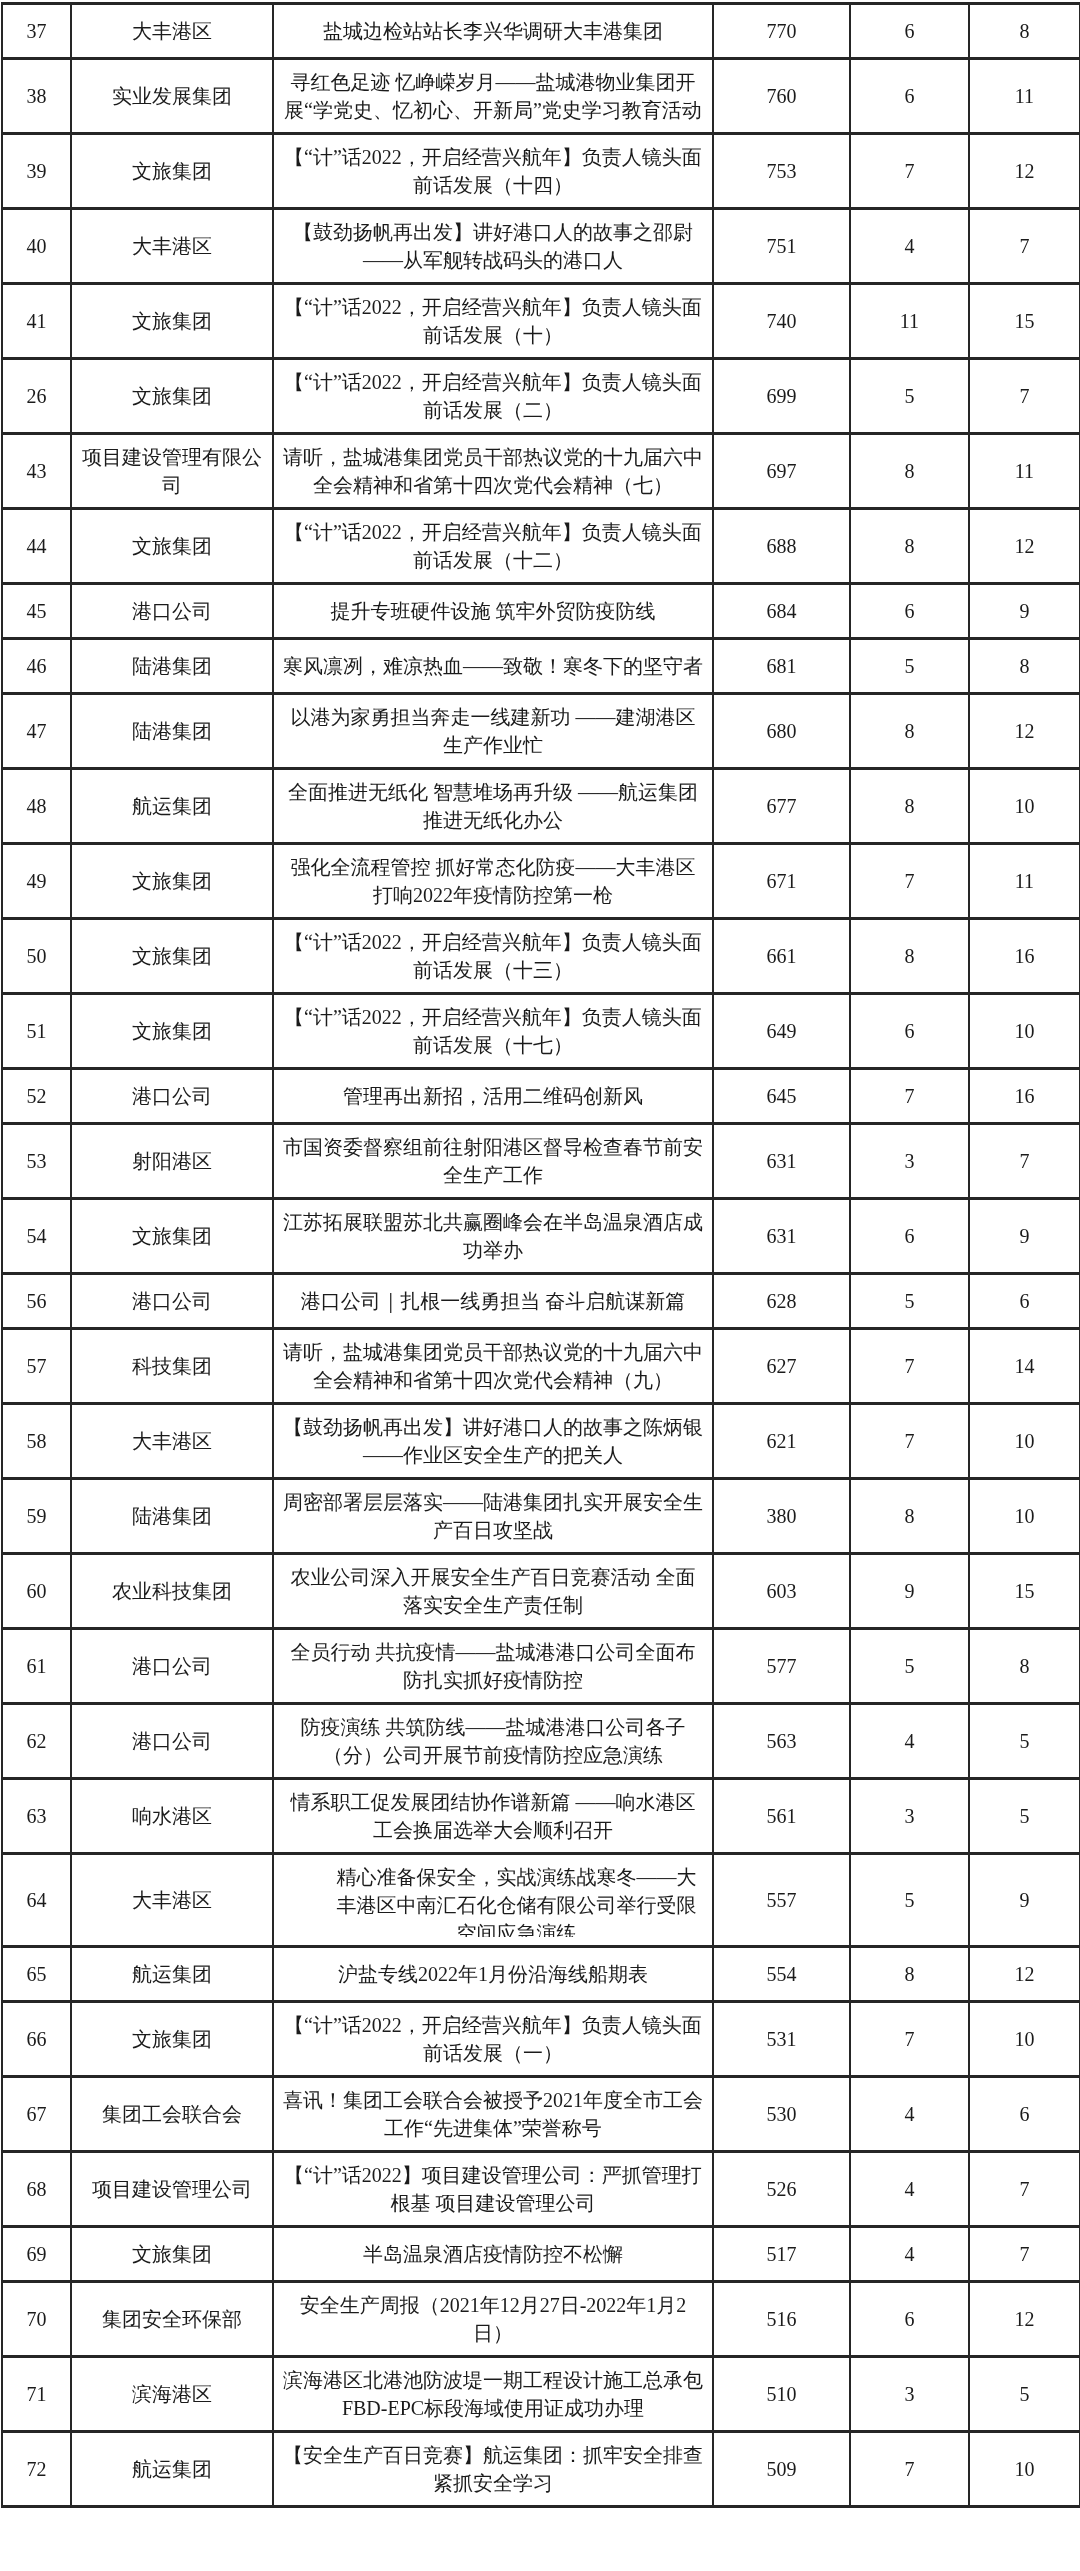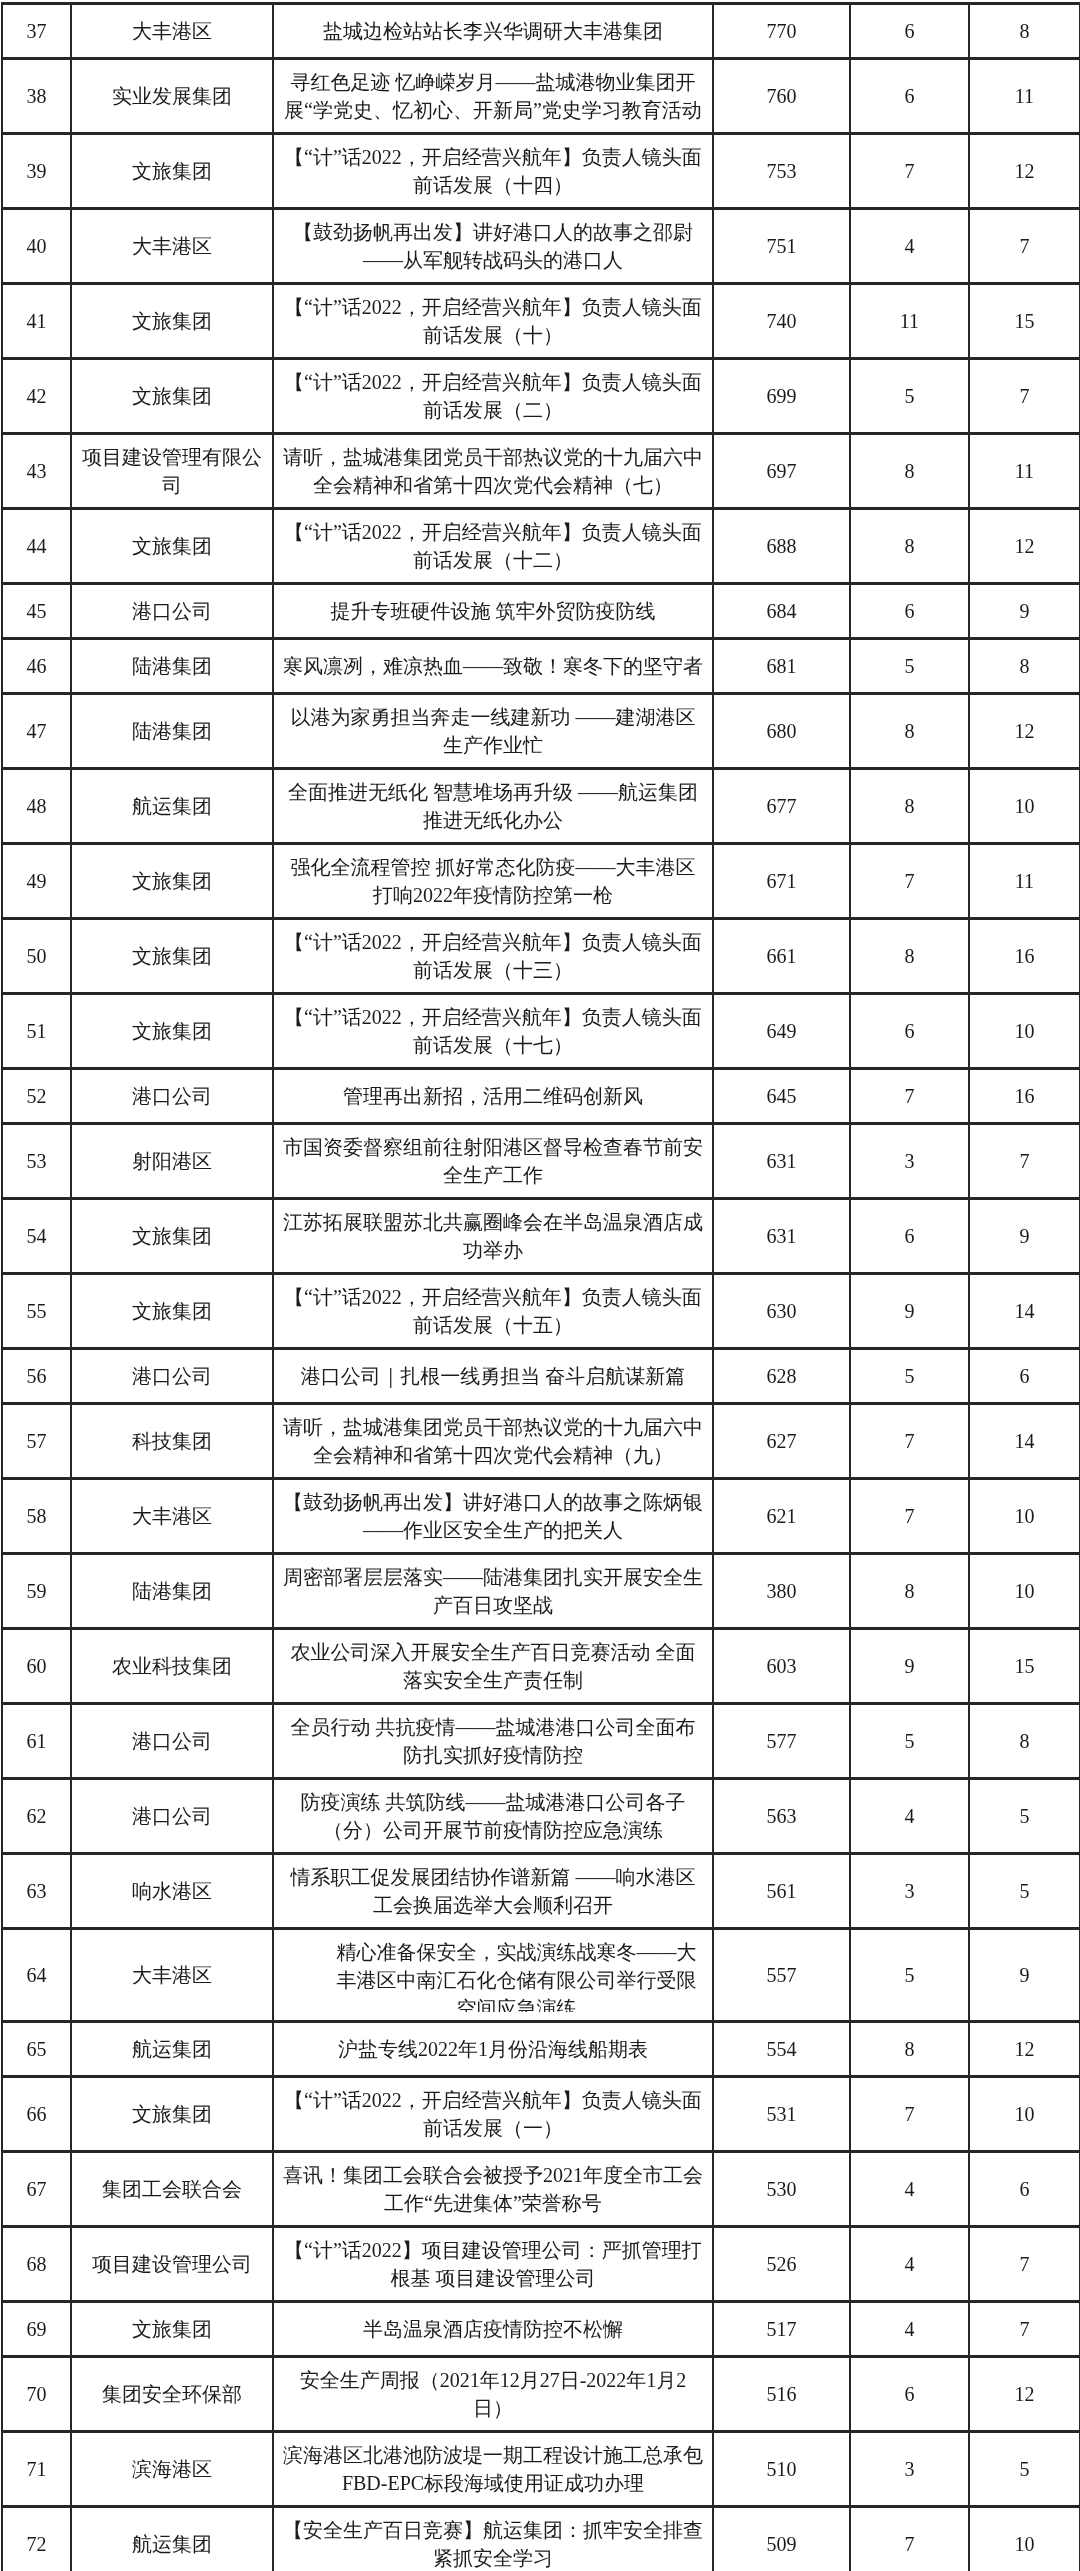--- a/index.html
+++ b/index.html
@@ -154,21 +154,21 @@
           </td>
           <td class="col-num">
             <span class="cellwrap">11</span>
           </td>
           <td class="col-num">
             <span class="cellwrap">15</span>
           </td>
         </tr>
         <tr>
           <td class="col-rank">
-            <span class="cellwrap">42</span>
+            <span class="cellwrap">26</span>
           </td>
           <td class="col-org">
             <span class="cellwrap">文旅集团</span>
           </td>
           <td class="col-title">
             <span class="cellwrap">【“计”话2022，开启经营兴航年】负责人镜头面前话发展（二）</span>
           </td>
           <td class="col-num">
             <span class="cellwrap">699</span>
           </td>
@@ -410,40 +410,20 @@
             <span class="cellwrap">江苏拓展联盟苏北共赢圈峰会在半岛温泉酒店成功举办</span>
           </td>
           <td class="col-num">
             <span class="cellwrap">631</span>
           </td>
           <td class="col-num">
             <span class="cellwrap">6</span>
           </td>
           <td class="col-num">
             <span class="cellwrap">9</span>
-          </td>
-        </tr>
-        <tr>
-          <td class="col-rank">
-            <span class="cellwrap">55</span>
-          </td>
-          <td class="col-org">
-            <span class="cellwrap">文旅集团</span>
-          </td>
-          <td class="col-title">
-            <span class="cellwrap">【“计”话2022，开启经营兴航年】负责人镜头面前话发展（十五）</span>
-          </td>
-          <td class="col-num">
-            <span class="cellwrap">630</span>
-          </td>
-          <td class="col-num">
-            <span class="cellwrap">9</span>
-          </td>
-          <td class="col-num">
-            <span class="cellwrap">14</span>
           </td>
         </tr>
         <tr>
           <td class="col-rank">
             <span class="cellwrap">56</span>
           </td>
           <td class="col-org">
             <span class="cellwrap">港口公司</span>
           </td>
           <td class="col-title">

